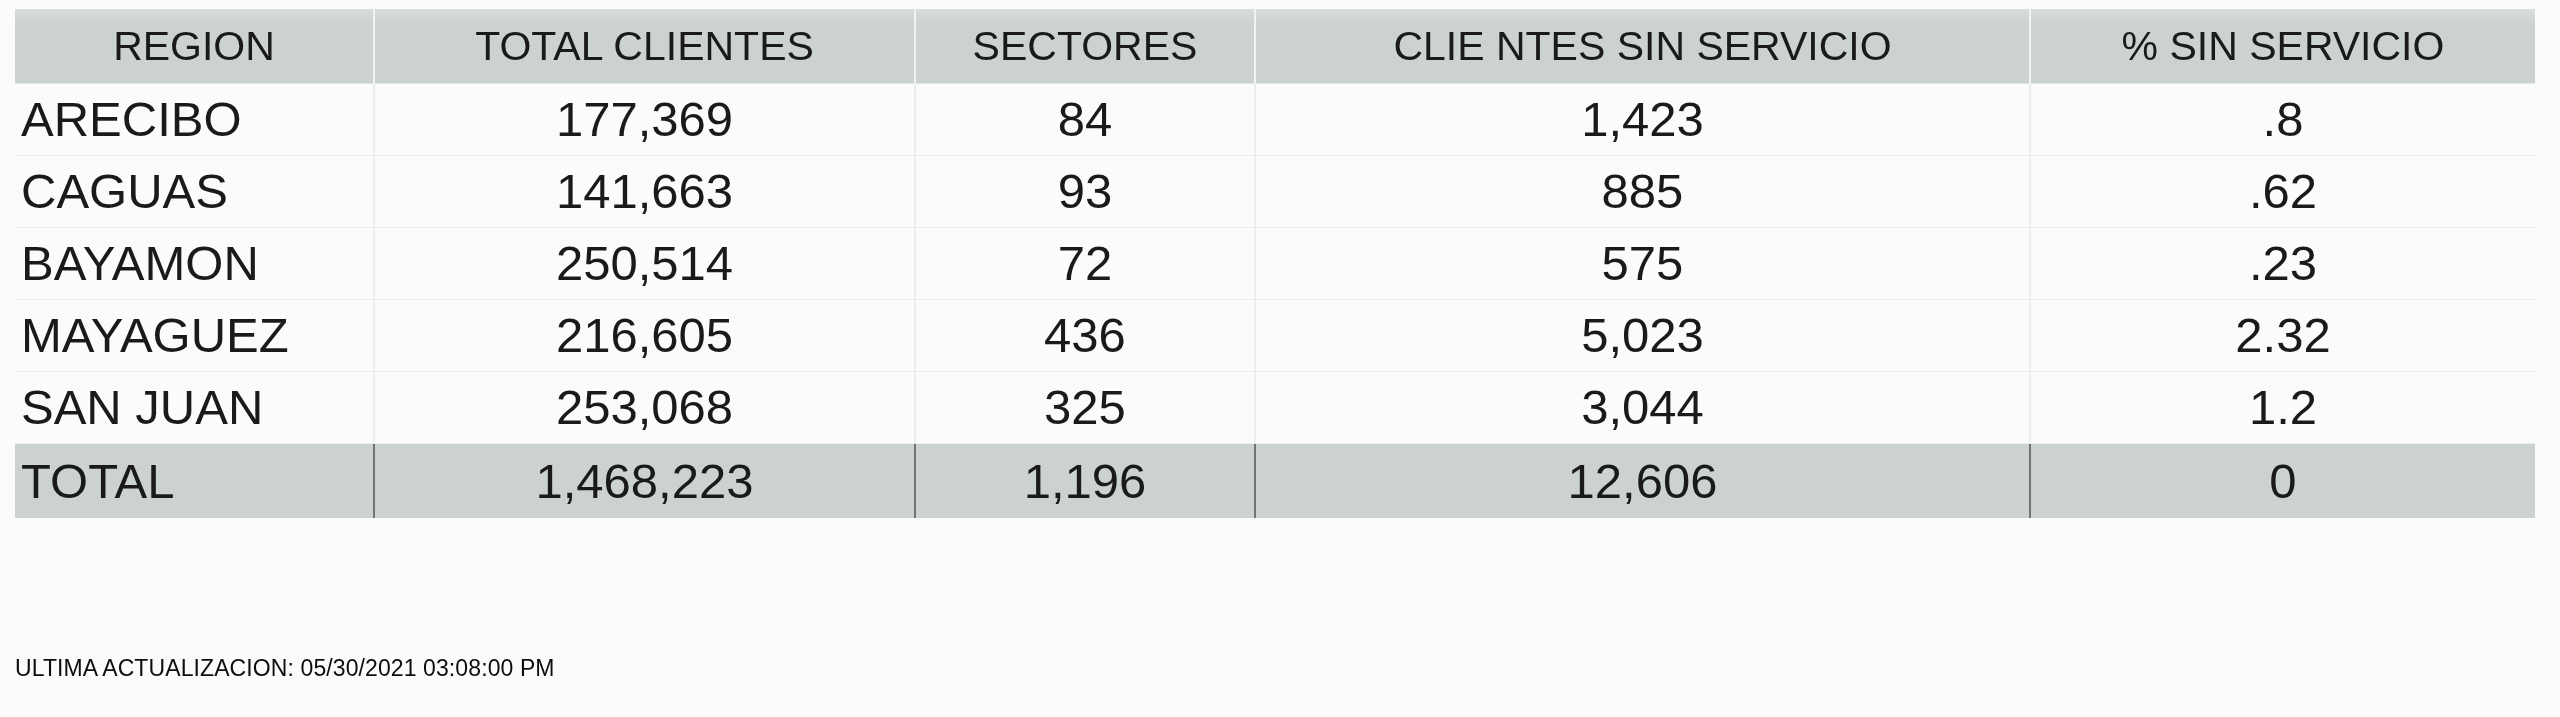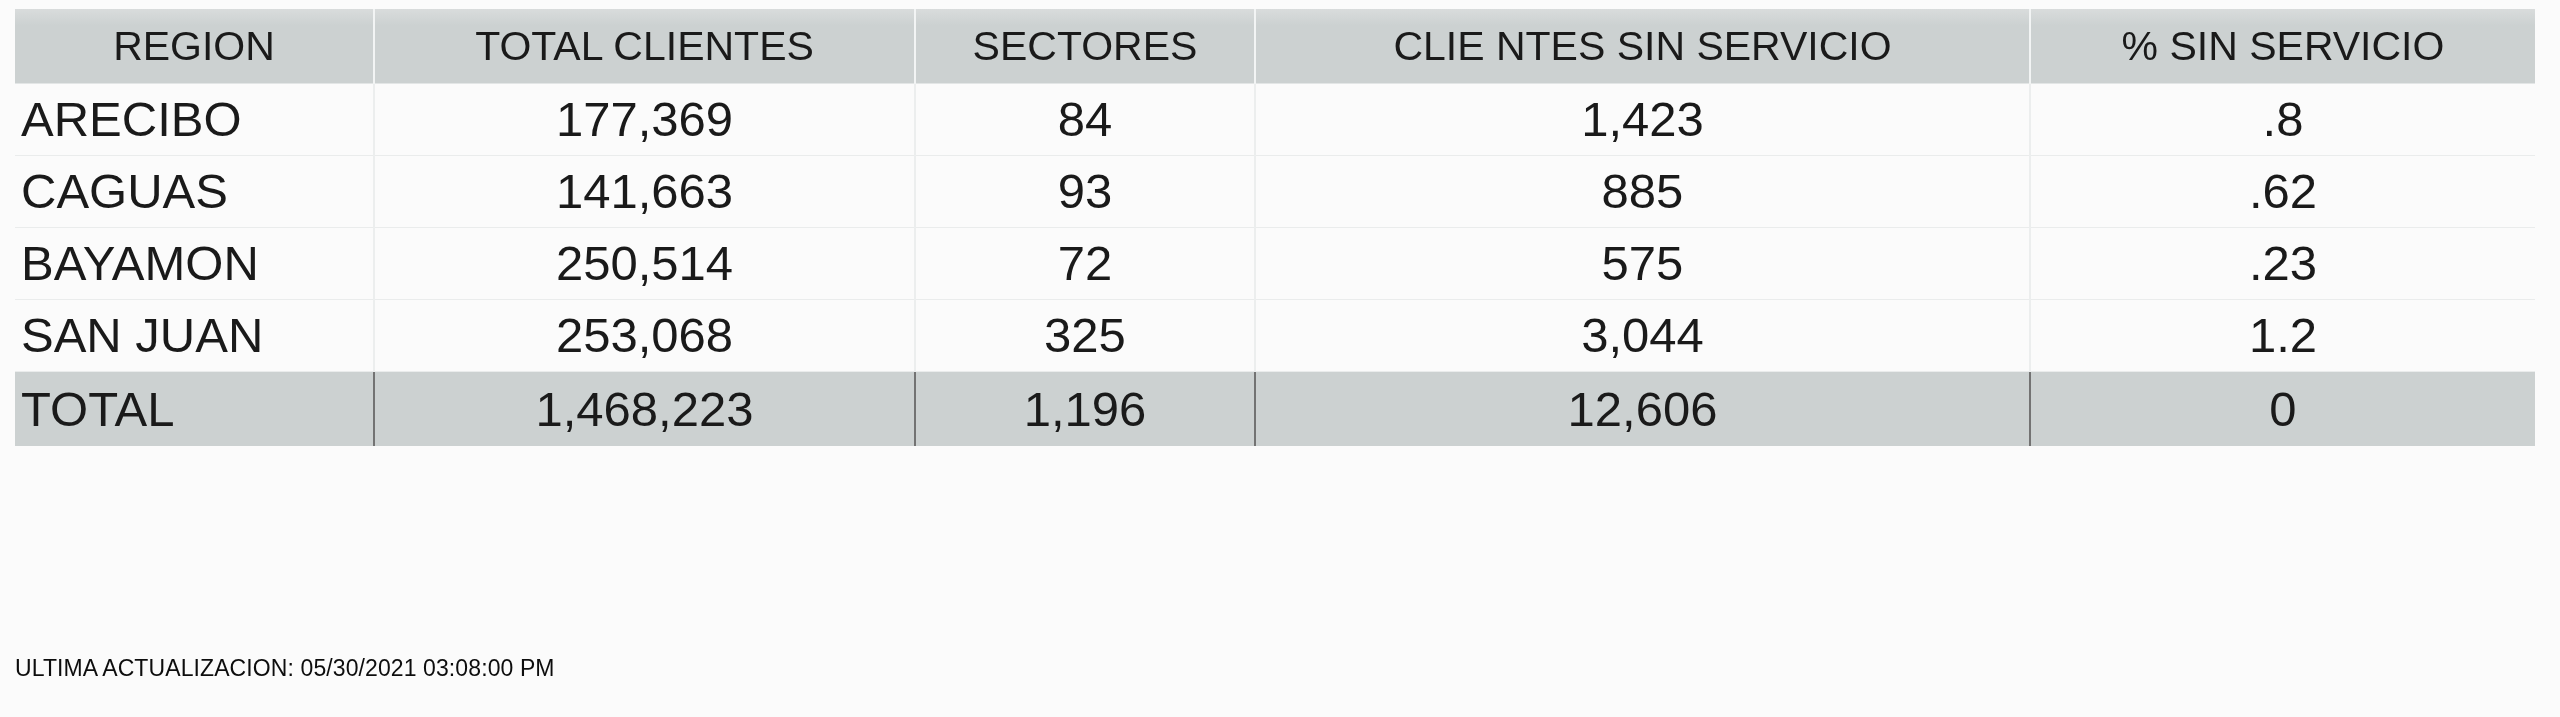--- a/index.html
+++ b/index.html
@@ -139,20 +139,27 @@
         </tr>
 
         <tr>
           <td class="region">BAYAMON</td>
           <td class="num">250,514</td>
           <td class="num">72</td>
           <td class="num">575</td>
           <td class="num">.23</td>
         </tr>
 
+        <tr>
+          <td class="region">MAYAGUEZ</td>
+          <td class="num">216,605</td>
+          <td class="num">436</td>
+          <td class="num">5,023</td>
+          <td class="num">2.32</td>
+        </tr>
 
 
         <tr>
           <td class="region">SAN JUAN</td>
           <td class="num">253,068</td>
           <td class="num">325</td>
           <td class="num">3,044</td>
           <td class="num">1.2</td>
         </tr>
 

